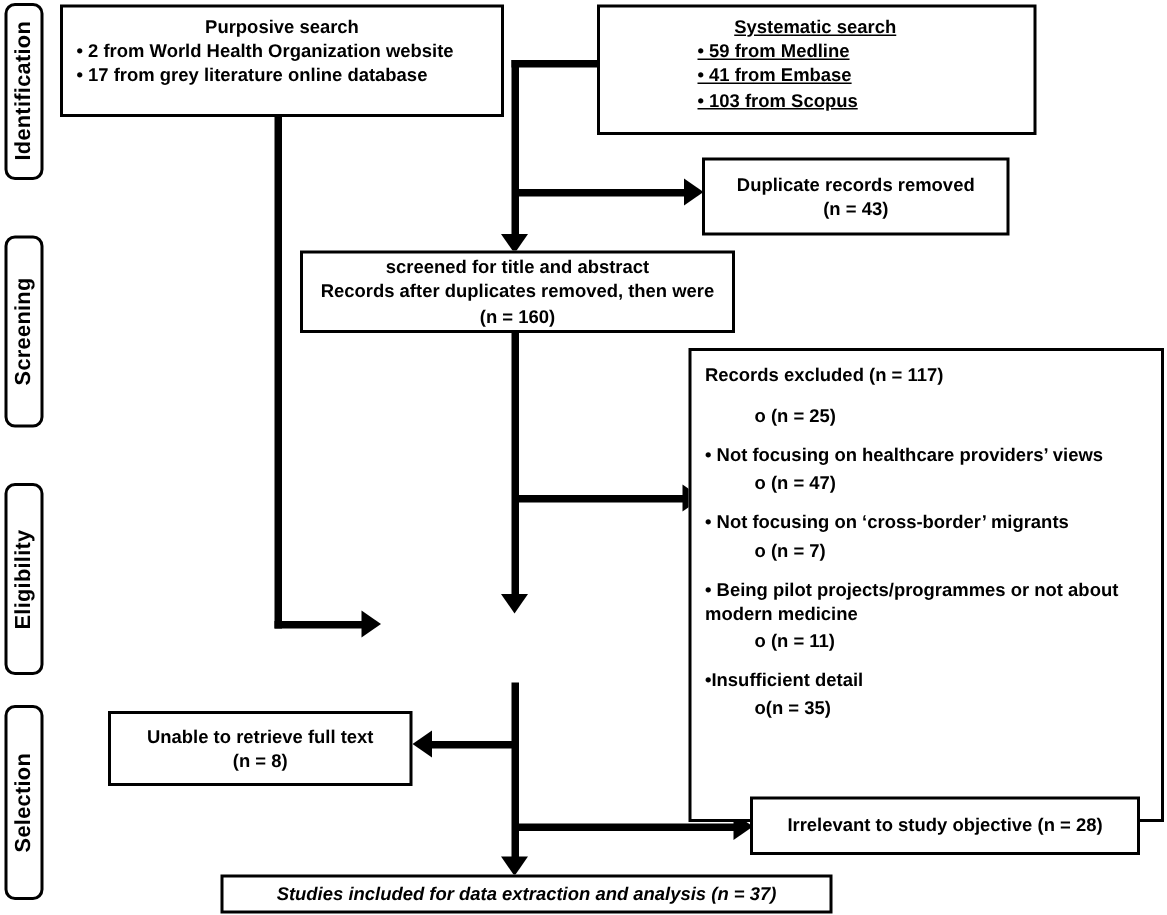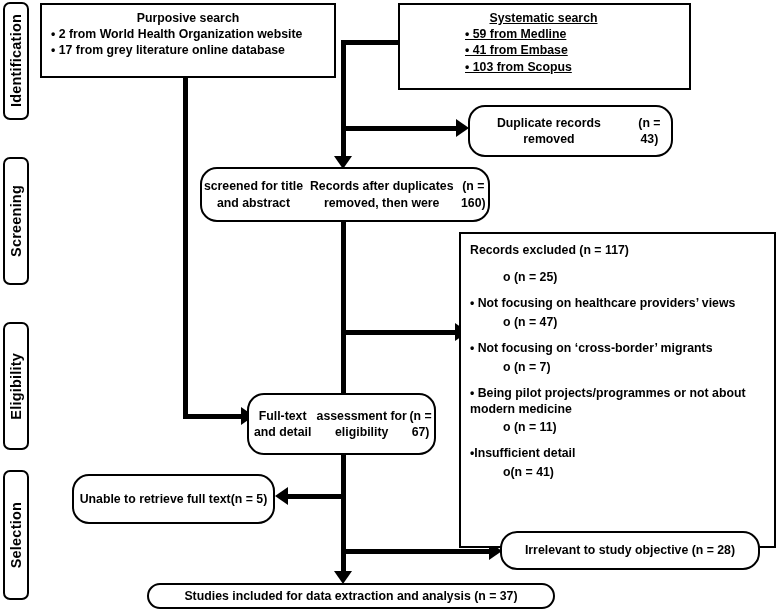--- a/index.html
+++ b/index.html
@@ -48,25 +48,24 @@
     border: 2px solid #000;
     background: #fff;
     box-sizing: border-box;
     color: #000;
     font-size: 12.3px;
     font-weight: bold;
     line-height: 1.32;
   }
   .box.center {
     display: flex;
-    flex-direction: row;
+    flex-direction: column;
     align-items: center;
     justify-content: center;
     text-align: center;
-    border-radius: 17px;
   }
   .box .title {
     text-align: center;
     font-weight: bold;
     display: block;
   }
   .box ul {
     margin: 0;
     padding: 0;
     list-style: none;
@@ -205,36 +204,31 @@
       <div class="bullet">• Not focusing on healthcare providers’ views</div>
       <div class="sub">o (n = 47)</div>
 
       <div class="bullet">• Not focusing on ‘cross-border’ migrants</div>
       <div class="sub">o (n = 7)</div>
 
       <div class="bullet tight" style="white-space:normal;">• Being pilot projects/programmes or not about modern medicine</div>
       <div class="sub">o (n = 11)</div>
 
       <div class="bullet">•Insufficient detail</div>
-      <div class="sub" style="margin-bottom:0;">o(n = 41)</div>
+      <div class="sub" style="margin-bottom:0;">o(n = 35)</div>
     </div>
   </div>
 
-  <div class="box center" style="left:247px; top:393px; width:189px; height:62px;">
-    <span class="line">Full-text and detail</span>
-    <span class="line">assessment for eligibility</span>
-    <span class="line">(n = 67)</span>
-  </div>
 
   <div class="box center" style="left:72px; top:474px; width:203px; height:50px;">
     <span class="line">Unable to retrieve full text</span>
-    <span class="line">(n = 5)</span>
+    <span class="line">(n = 8)</span>
   </div>
 
   <div class="box center" style="left:500px; top:531px; width:260px; height:39px;">
     <span class="line">Irrelevant to study objective (n = 28)</span>
   </div>
 
-  <div class="box center" style="left:147px; top:583px; width:408px; height:26px;">
+  <div class="box center" style="left:147px; top:583px; width:408px; height:26px;font-style:italic;">
     <span class="line">Studies included for data extraction and analysis (n = 37)</span>
   </div>
 
 </div>
 
 </body></html>

